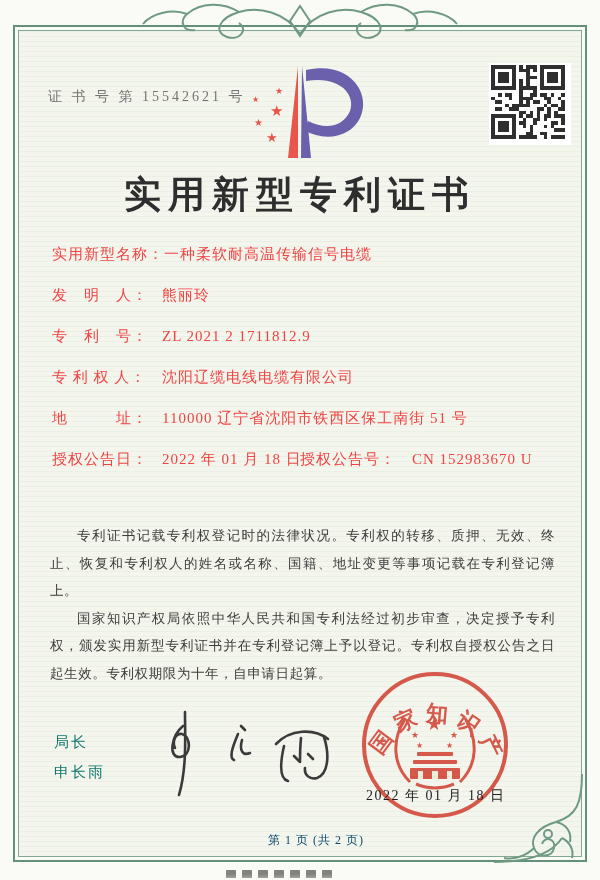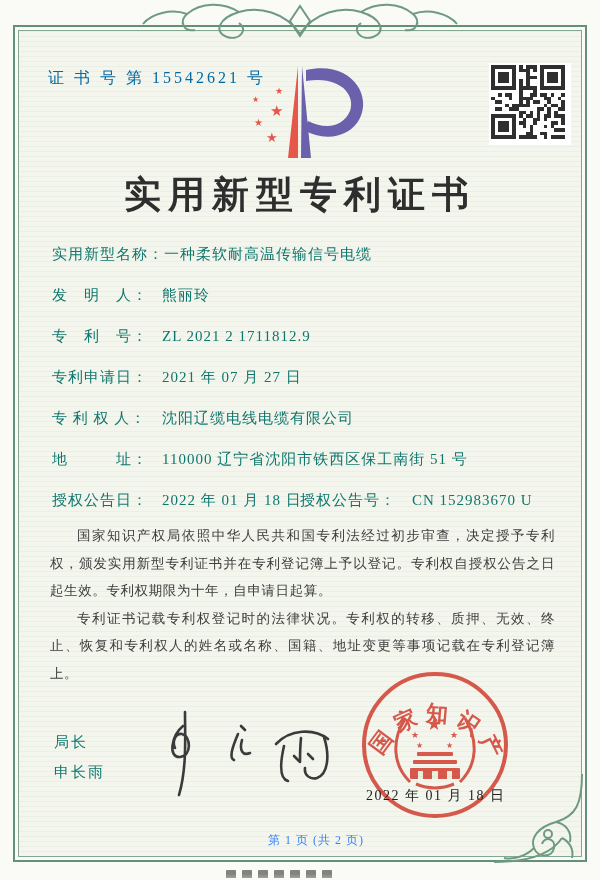--- a/index.html
+++ b/index.html
@@ -15,43 +15,43 @@
   .frame-inner{position:absolute;left:18px;right:18px;top:30px;bottom:23px;
     border:1px solid #84a78f;
     background:
       repeating-linear-gradient(180deg, rgba(150,185,160,0.10) 0px, rgba(150,185,160,0.10) 1px, transparent 1px, transparent 5px),
       #f4f6ed;}
   .ornament{position:absolute;pointer-events:none;}
   .ornament svg{display:block;}
   #top-flourish{left:50%;transform:translateX(-50%);top:-6px;}
   #corner-flourish{right:16px;bottom:16px;}
   
-  .cert-no{position:absolute;left:48px;top:68px;font-size:16px;letter-spacing:3px;color:#0369a1;}
+  .cert-no{position:absolute;left:48px;top:88px;font-size:14px;letter-spacing:3px;color:#737373;}
   .logo{position:absolute;left:232px;top:58px;}
   .qr{position:absolute;left:489px;top:63px;width:78px;height:78px;background:#fff;padding:2px;}
   .title{position:absolute;left:0;right:0;top:170px;text-align:center;
     font-size:37px;font-weight:600;letter-spacing:7px;color:#2e2e2e;}
   
-  .fields{position:absolute;left:52px;top:245px;right:40px;font-size:15px;color:#0f766e;}
+  .fields{position:absolute;left:52px;top:245px;right:40px;font-size:15px;color:#ef4444;}
   .row{height:24px;margin-bottom:17px;white-space:nowrap;}
   .row .lbl{display:inline-block;min-width:110px;letter-spacing:1px;}
   .row .val{letter-spacing:1px;}
   .row.double{position:relative;}
   .pair2{position:absolute;left:248px;top:0;}
   
   .paras{position:absolute;left:50px;right:45px;top:522px;
     font-size:13.5px;line-height:27.5px;letter-spacing:0.6px;color:#3d3d3d;
     text-align:justify;}
   .paras p{margin:0;text-indent:2em;}
   
   .signer{position:absolute;left:54px;top:727px;font-size:15px;color:#0f766e;line-height:30px;letter-spacing:2px;}
   .signature{position:absolute;left:138px;top:706px;}
   .seal{position:absolute;left:358px;top:668px;opacity:0.9;mix-blend-mode:multiply;}
   .seal-date{position:absolute;left:366px;top:787px;font-size:14px;letter-spacing:1.5px;color:#1e1e1e;}
-  .page-footer{position:absolute;left:0;right:0;top:832px;text-align:center;font-size:12px;letter-spacing:1px;color:#3b82f6;margin-left:32px;}
+  .page-footer{position:absolute;left:0;right:0;top:832px;text-align:center;font-size:12px;letter-spacing:1px;color:#0c4a6e;margin-left:32px;}
   
   .clipped-text{position:absolute;left:226px;top:870px;height:8px;display:flex;gap:6px;overflow:hidden;opacity:.75;}
   .clipped-text i{display:block;width:10px;height:10px;background:linear-gradient(180deg,#5a5a5a 40%,#9a9a9a);border-radius:1px;}
 </style>
 </head>
 <body>
 
 <div class="frame-outer"></div>
 <div class="frame-inner"></div>
 
@@ -231,41 +231,38 @@
   <div class="row">
     <span class="lbl">实用新型名称：</span><span class="val">一种柔软耐高温传输信号电缆</span>
   </div>
   <div class="row">
     <span class="lbl">发　明　人：</span><span class="val">熊丽玲</span>
   </div>
   <div class="row">
     <span class="lbl">专　利　号：</span><span class="val">ZL 2021 2 1711812.9</span>
   </div>
   <div class="row">
-    <span class="lbl">专利申请日：</span><span class="val">2021 年 07 月 27 日</span>
-  </div>
-  <div class="row">
     <span class="lbl">专 利 权 人：</span><span class="val">沈阳辽缆电线电缆有限公司</span>
   </div>
   <div class="row">
     <span class="lbl">地　　　址：</span><span class="val">110000 辽宁省沈阳市铁西区保工南街 51 号</span>
   </div>
   <div class="row double">
     <span>
       <span class="lbl">授权公告日：</span><span class="val">2022 年 01 月 18 日</span>
     </span>
     <span class="pair2">
       <span class="lbl" style="min-width:0;margin-right:16px;">授权公告号：</span><span class="val">CN 152983670 U</span>
     </span>
   </div>
 </div>
 
 <div class="paras">
+  <p>专利证书记载专利权登记时的法律状况。专利权的转移、质押、无效、终止、恢复和专利权人的姓名或名称、国籍、地址变更等事项记载在专利登记簿上。</p>
   <p>国家知识产权局依照中华人民共和国专利法经过初步审查，决定授予专利权，颁发实用新型专利证书并在专利登记簿上予以登记。专利权自授权公告之日起生效。专利权期限为十年，自申请日起算。</p>
-  <p>专利证书记载专利权登记时的法律状况。专利权的转移、质押、无效、终止、恢复和专利权人的姓名或名称、国籍、地址变更等事项记载在专利登记簿上。</p>
 </div>
 
 <div class="signer">
   <div>局长</div>
   <div>申长雨</div>
 </div>
 
 <div class="signature">
   <svg width="215" height="95" viewBox="0 0 215 95" fill="none" stroke="#3a3a3a" stroke-width="2.6" stroke-linecap="round">
     <path d="M45,20 C33,30 30,52 42,51 C54,50 53,30 44,28 C37,27 34,36 37,42"></path>

